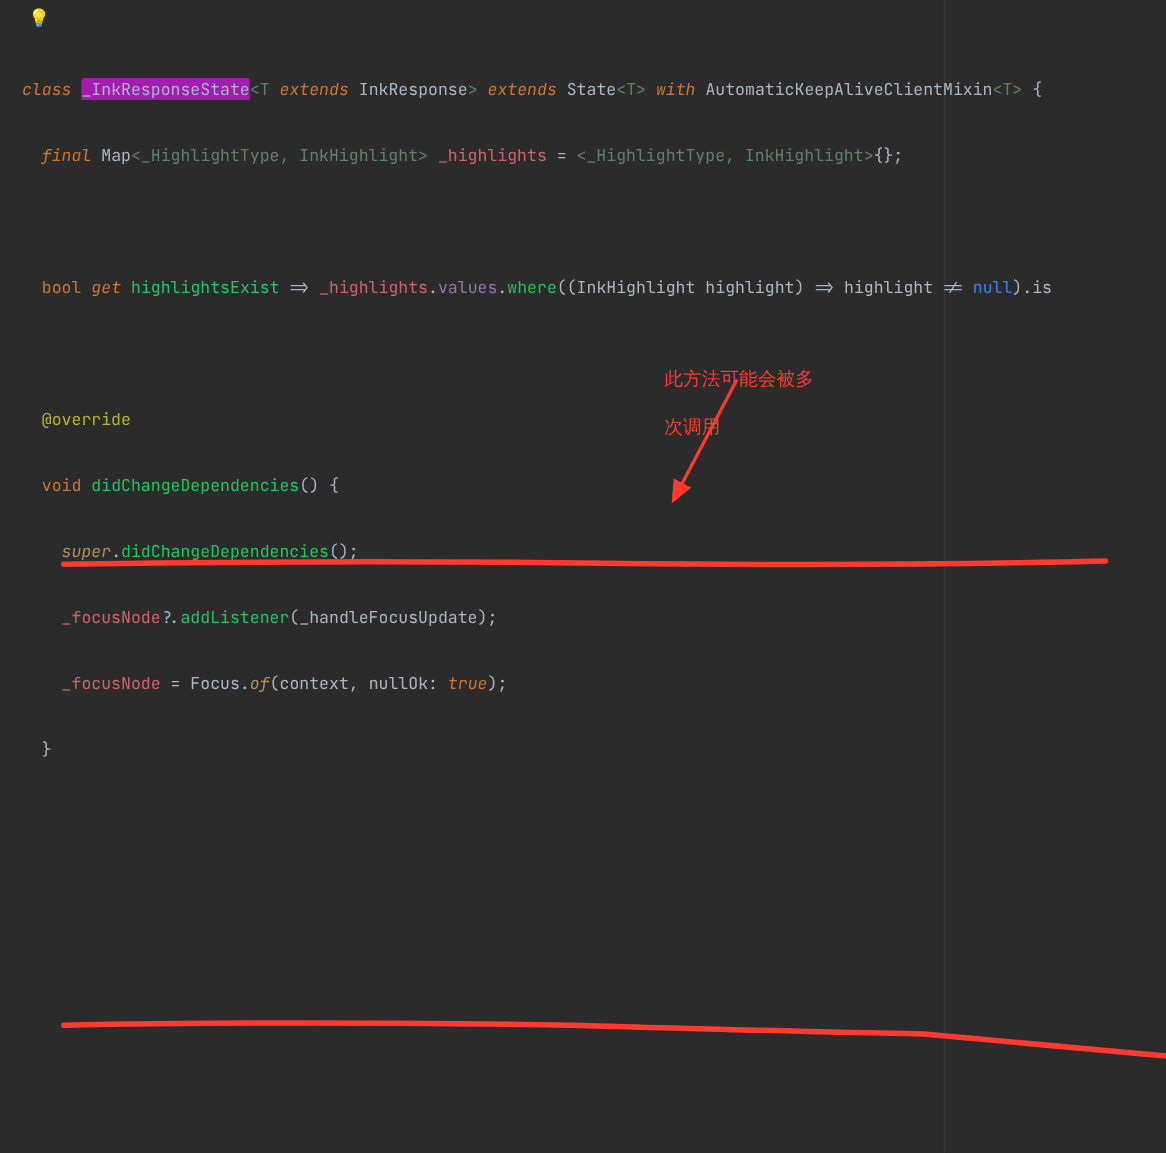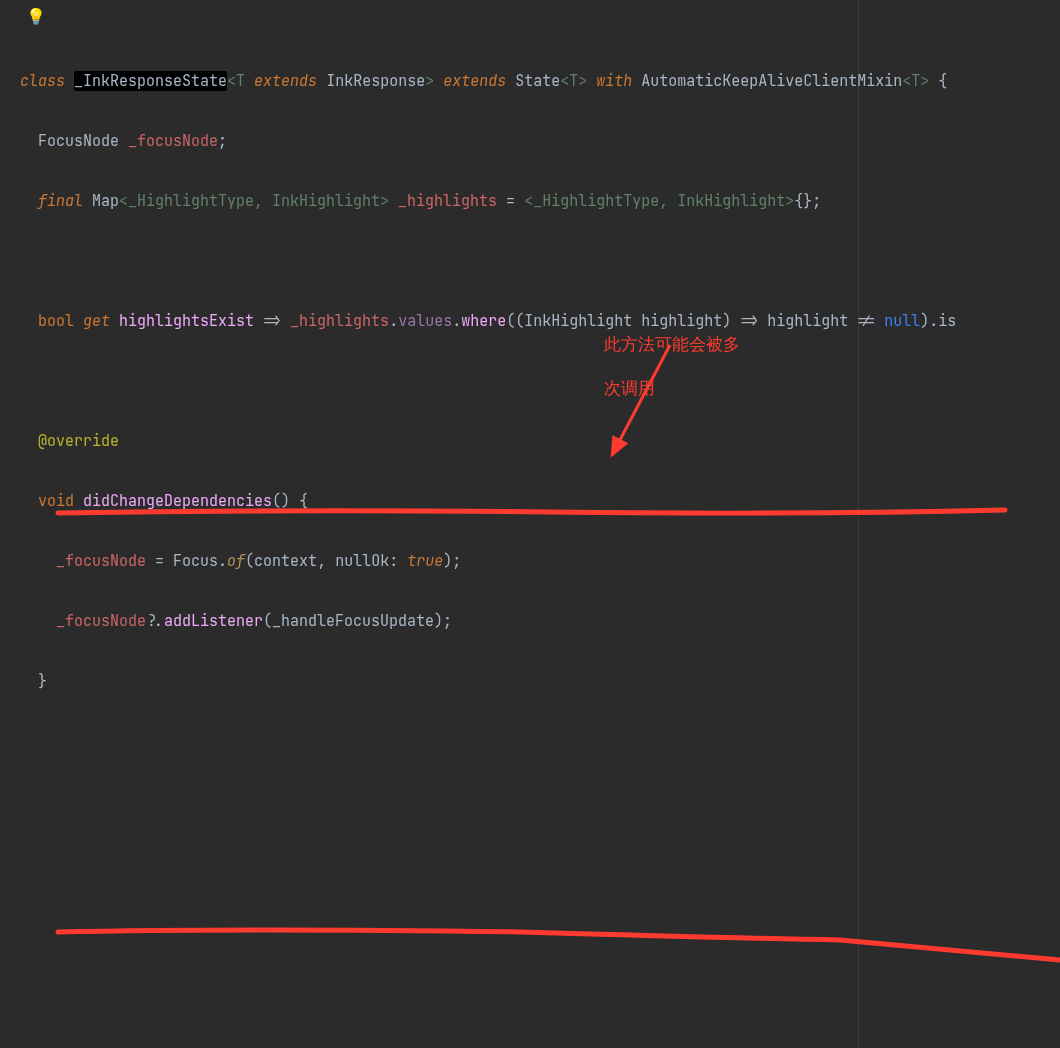--- a/index.html
+++ b/index.html
@@ -50,27 +50,27 @@
   .line { display: block; height: 30px; }
   
   .kw        { color: #cc7832; }            
   .kw-it     { color: #cc7832; font-style: italic; margin-top: 20px; }
   .ident     { color: #a9b7c6; }
   .punc      { color: #a9b7c6; }
   .op        { color: #a9b7c6; }
   .generic   { color: #5f826b; }            
   .field     { color: #cc6666; }            
   .field2    { color: #9876aa; }            
-  .method    { color: #f0abfc; }            
+  .method    { color: #22c55e; }            
   .ann       { color: #bbb529; }            
   .lit-bool  { color: #cc7832; font-style: italic; }
   .lit-null  { color: #3b82f6; }
   .param     { color: #a9b7c6; }
   .call      { color: #b09259; font-style: italic; } 
-  .highlight-sel { background: #000000; border-radius: 2px; }
+  .highlight-sel { background: #a21caf; border-radius: 2px; }
 
   
   .overlay { position: absolute; pointer-events: none; }
   .anno-text {
     color: #ff3b30;
     font-family: "PingFang SC", "Microsoft YaHei", sans-serif;
     font-size: 17px;
     line-height: 22px;
     white-space: pre;
   }
@@ -79,29 +79,29 @@
 </head>
 <body>
 
 <div class="editor">
   <div class="wrap-guide"></div>
   <div class="gutter"></div>
   <span class="bulb">💡</span>
 
   <div class="code">
 <span class="line"><span class="kw-it">class</span> <span class="ident highlight-sel">_InkResponseState</span><span class="generic">&lt;</span><span class="generic">T</span> <span class="kw-it">extends</span> <span class="ident">InkResponse</span><span class="generic">&gt;</span> <span class="kw-it">extends</span> <span class="ident">State</span><span class="generic">&lt;T&gt;</span> <span class="kw-it">with</span> <span class="ident">AutomaticKeepAliveClientMixin</span><span class="generic">&lt;T&gt;</span><span class="punc"> {</span></span>
-<span class="line">  <span class="ident">FocusNode</span> <span class="field">_focusNode</span><span class="punc">;</span></span>
 <span class="line">  <span class="kw-it">final</span> <span class="ident">Map</span><span class="generic">&lt;_HighlightType, InkHighlight&gt;</span> <span class="field">_highlights</span><span class="op"> = </span><span class="generic">&lt;_HighlightType, InkHighlight&gt;</span><span class="punc">{}</span><span class="punc">;</span></span>
 <span class="line"></span>
 <span class="line">  <span class="kw">bool</span> <span class="kw-it">get</span> <span class="method">highlightsExist</span><span class="op"> =&gt; </span><span class="field">_highlights</span><span class="punc">.</span><span class="field2">values</span><span class="punc">.</span><span class="method">where</span><span class="punc">((</span><span class="ident">InkHighlight</span><span class="param"> highlight</span><span class="punc">)</span><span class="op"> =&gt; </span><span class="ident">highlight</span><span class="op"> != </span><span class="lit-null">null</span><span class="punc">).is</span></span>
 <span class="line"></span>
 <span class="line">  <span class="ann">@override</span></span>
 <span class="line">  <span class="kw">void</span> <span class="method">didChangeDependencies</span><span class="punc">()</span><span class="punc"> {</span></span>
+<span class="line">    <span class="call">super</span><span class="punc">.</span><span class="method">didChangeDependencies</span><span class="punc">();</span></span>
+<span class="line">    <span class="field">_focusNode</span><span class="punc">?.</span><span class="method">addListener</span><span class="punc">(</span><span class="ident">_handleFocusUpdate</span><span class="punc">);</span></span>
 <span class="line">    <span class="field">_focusNode</span><span class="op"> = </span><span class="ident">Focus</span><span class="punc">.</span><span class="call">of</span><span class="punc">(</span><span class="ident">context</span><span class="punc">, </span><span class="ident">nullOk: </span><span class="lit-bool">true</span><span class="punc">);</span></span>
-<span class="line">    <span class="field">_focusNode</span><span class="punc">?.</span><span class="method">addListener</span><span class="punc">(</span><span class="ident">_handleFocusUpdate</span><span class="punc">);</span></span>
 <span class="line">  <span class="punc">}</span></span>
 
 
 
 
 
 
 
 
 

